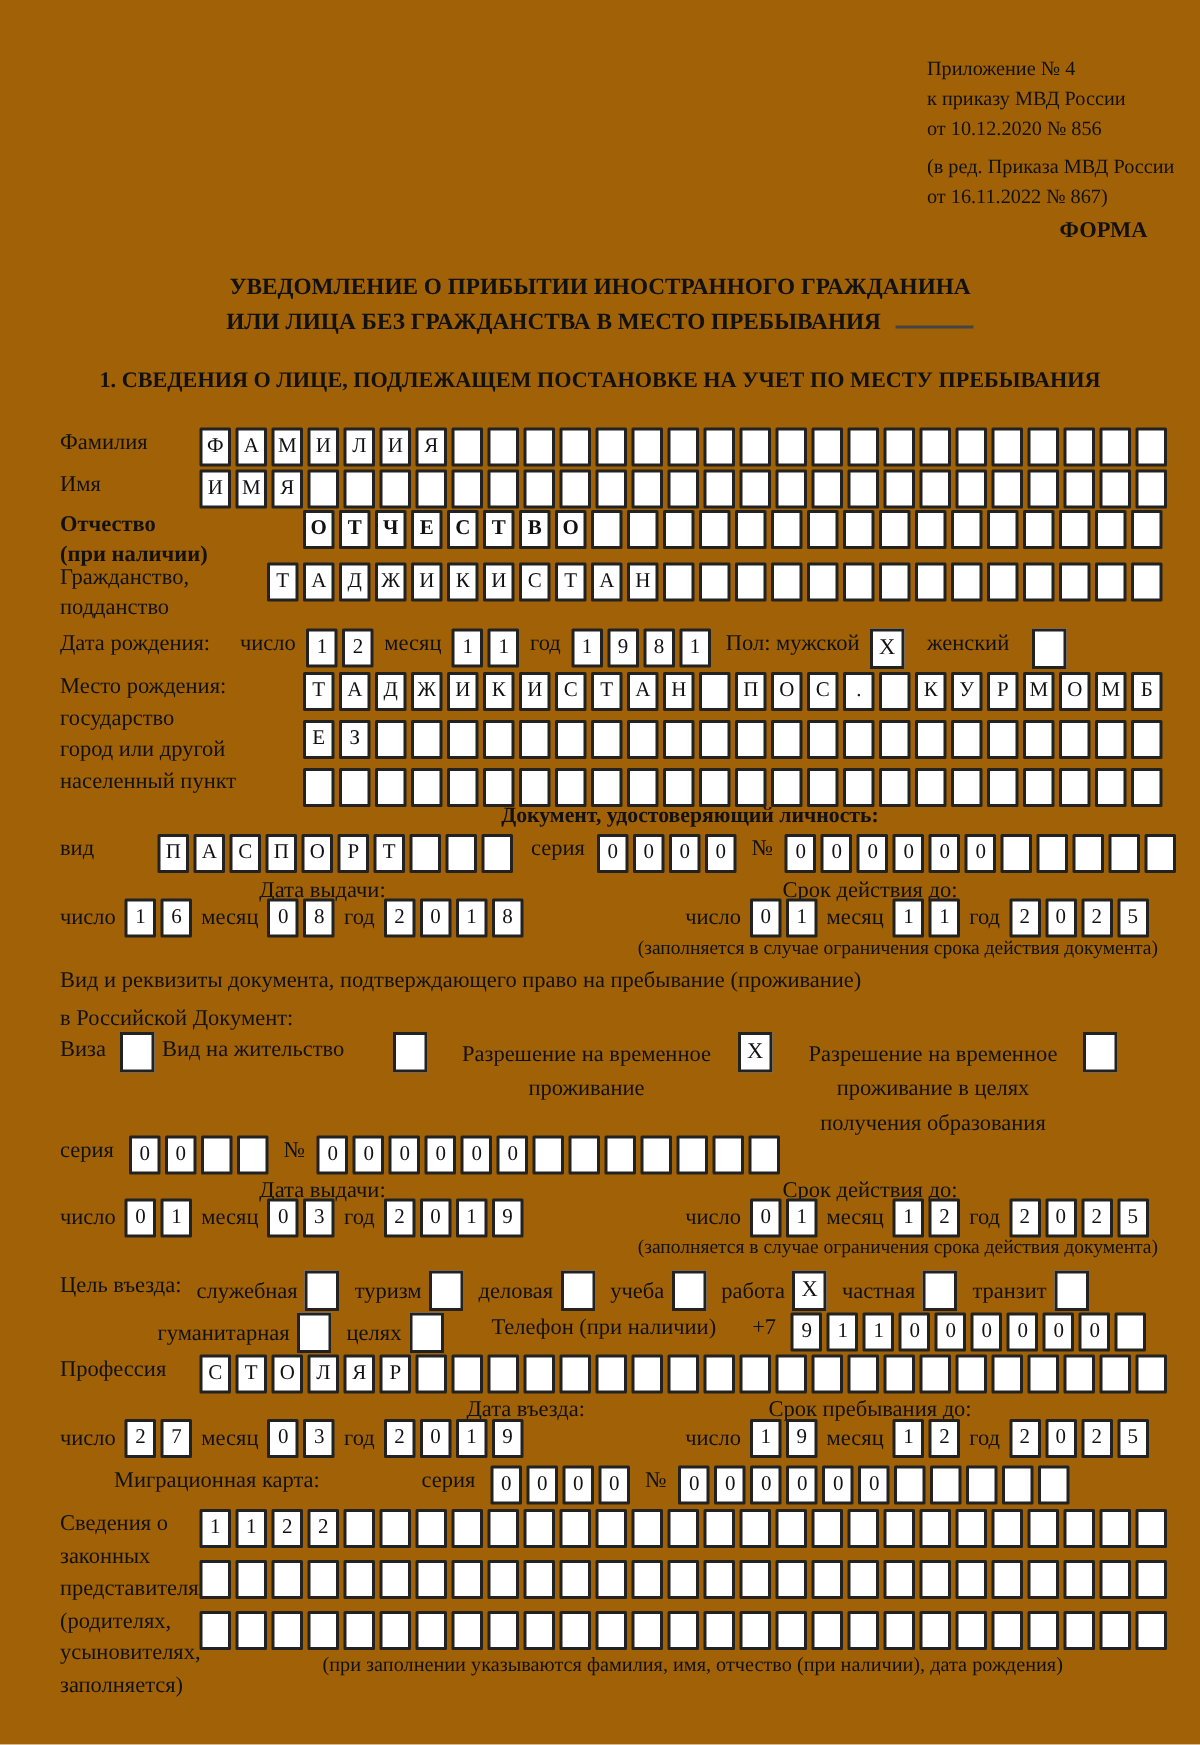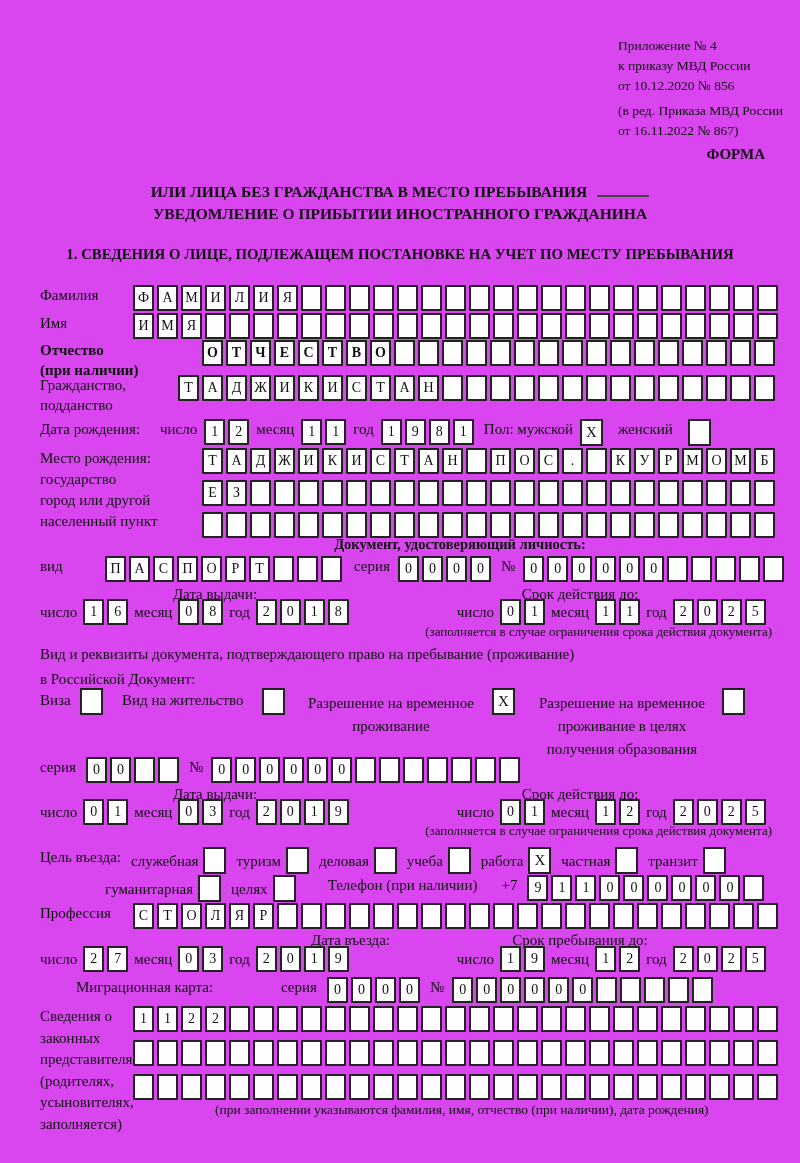--- a/index.html
+++ b/index.html
@@ -1,17 +1,17 @@
 <!DOCTYPE html>
 <html><head>
 <meta charset="utf-8">
 <style>
   html,body { margin:0; padding:0; background:#ffffff; }
   .page {
-    position:relative; width:800px; height:1163px; background:#d946ef;
+    position:relative; width:800px; height:1163px; background:#a16207;
     font-family:"Liberation Serif", serif; color:#111; overflow:hidden;
   }
   .abs { position:absolute; }
   .appendix { position:absolute; font-size:13.5px; line-height:20px; }
   .forma { position:absolute; font-weight:bold; font-size:15px; }
   .title { position:absolute; left:0; width:100%; text-align:center; font-weight:bold; font-size:15.5px; line-height:22px; }
   .title-underline { display:inline-block; width:52px; border-bottom:2px solid #444; margin-left:10px; height:14px; }
   .sechead { position:absolute; left:0; width:100%; text-align:center; font-weight:bold; font-size:14.8px; }
   .center-bold { position:absolute; text-align:center; font-weight:bold; font-size:14.5px; }
   .row { position:absolute; display:flex; font-size:15px; }
@@ -46,22 +46,22 @@
     <div>Приложение № 4</div>
     <div>к приказу МВД России</div>
     <div>от 10.12.2020 № 856</div>
     <div style="margin-top:5px;">(в ред. Приказа МВД России</div>
     <div>от 16.11.2022 № 867)</div>
   </div>
 
   <div class="forma" style="top:146px; right:35px;">ФОРМА</div>
 
   <div class="title" style="top:181px;">
+    <div>УВЕДОМЛЕНИЕ О ПРИБЫТИИ ИНОСТРАННОГО ГРАЖДАНИНА</div>
     <div><span>ИЛИ ЛИЦА БЕЗ ГРАЖДАНСТВА В МЕСТО ПРЕБЫВАНИЯ</span><span class="title-underline"></span></div>
-    <div>УВЕДОМЛЕНИЕ О ПРИБЫТИИ ИНОСТРАННОГО ГРАЖДАНИНА</div>
   </div>
 
   <div class="sechead" style="top:246px;">1. СВЕДЕНИЯ О ЛИЦЕ, ПОДЛЕЖАЩЕМ ПОСТАНОВКЕ НА УЧЕТ ПО МЕСТУ ПРЕБЫВАНИЯ</div>
 
   <div class="row" style="top:285px; left:40px;">
     <span class="lbl" style="width:93px;">Фамилия</span>
     <span class="cellrow">
         <span class="cell">Ф</span>
         <span class="cell">А</span>
         <span class="cell">М</span>
@@ -390,21 +390,21 @@
   </div>
 
   <div class="note" style="top:624px; left:338px; width:434px; text-align:right;">(заполняется в случае ограничения срока действия документа)</div>
 
   <div class="plain" style="top:646px; left:40px;">Вид и реквизиты документа, подтверждающего право на пребывание (проживание)</div>
   <div class="plain" style="top:671px; left:40px;">в Российской Документ:</div>
 
   <div class="abs" style="top:688px; left:40px; width:740px; height:78px;">
     <span class="plain" style="top:4px; left:0;">Виза</span>
     <span class="checkbox abs" style="top:0; left:40px;"></span>
-    <span class="plain" style="top:4px; left:82px;">Вид на жительство</span>
+    <span class="plain" style="top:4px; left:68px;">Вид на жительство</span>
     <span class="checkbox abs" style="top:0; left:222px;"></span>
     <span class="cb-text" style="top:4px; left:255px; width:192px;">
       <div>Разрешение на временное</div>
       <div>проживание</div>
     </span>
     <span class="checkbox abs" style="top:0; left:452px;">X</span>
     <span class="cb-text" style="top:4px; left:488px; width:188px;">
       <div>Разрешение на временное</div>
       <div>проживание в целях</div>
       <div>получения образования</div>

